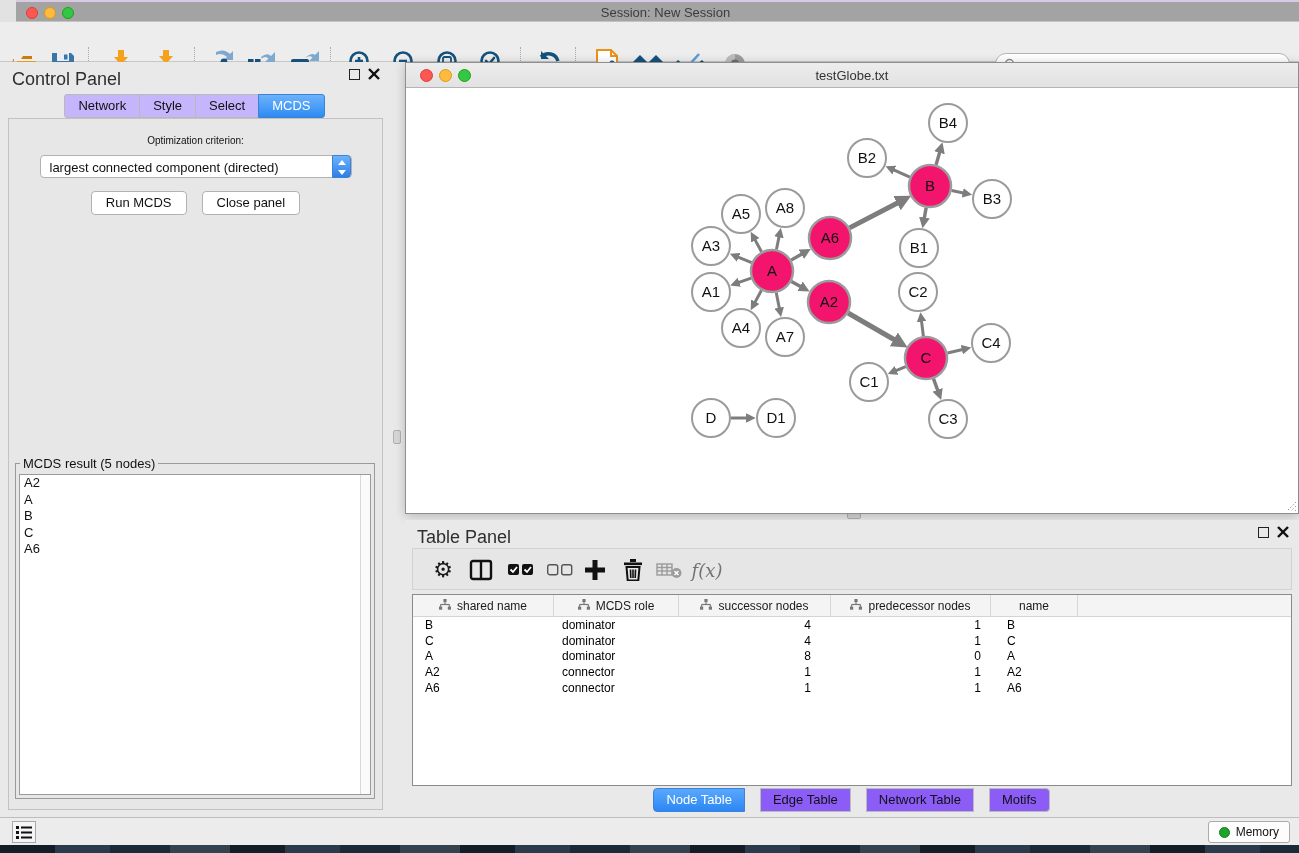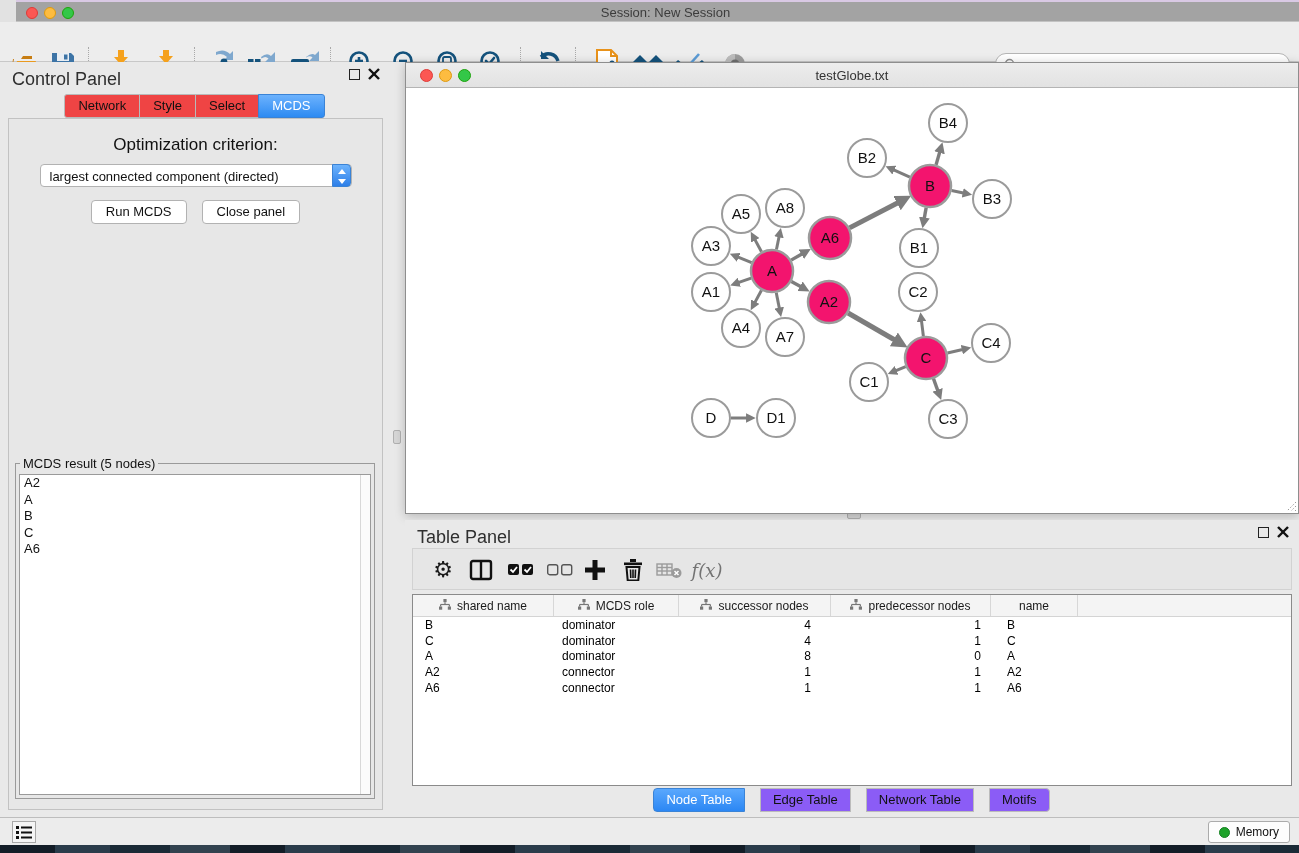--- a/index.html
+++ b/index.html
@@ -29,28 +29,28 @@
   .searchbox input { border:none; outline:none; flex:1; height:18px; font-size:12px;
     background:transparent; font-family:"Liberation Sans",sans-serif; }
 
   
   .cpanel { position:absolute; left:0; top:62px; width:390px; height:755px; background:#e9e9e9; }
   .panel-head { position:relative; height:26px; }
   .panel-head .ph-title { position:absolute; left:12px; top:7px; font-size:18px; color:#2f2f2f; }
   .wbtns { position:absolute; right:10px; top:6px; display:flex; gap:8px; align-items:center; }
   .floatbox { width:11px; height:11px; border:1.5px solid #222; background:transparent; cursor:pointer; }
   .cp-tabs { position:absolute; left:0; right:0; top:32px; display:flex; justify-content:center; }
-  .cp-tab { font-size:13px; color:#111; background:#ef4444; border:1px solid #b9b9b9;
+  .cp-tab { font-size:13px; color:#111; background:#c4b5fd; border:1px solid #b9b9b9;
     padding:3px 13px 4px; margin-left:-1px; cursor:pointer; }
   .cp-tab:first-child { border-radius:3px 0 0 3px; }
   .cp-tab:last-child { border-radius:0 3px 3px 0; }
   .cp-tab.active { background:linear-gradient(#6cb2fd,#2e8bf2); color:#fff; border-color:#3a83d6; }
   .cp-body { position:absolute; left:8px; right:7px; top:56px; bottom:7px;
     background:#e7e7e7; border:1px solid #c2c2c2; }
-  .opt-label { margin-top:16px; text-align:center; font-size:17px; color:#111; }
+  .opt-label { margin-top:16px; text-align:center; font-size:10px; color:#111; }
   .dropdown { position:relative; margin:9px auto 0; width:312px; height:23px; background:#fff;
     border:1px solid #b2b2b2; border-radius:4px; cursor:pointer; }
   .dropdown .dd-text { position:absolute; left:9px; top:4px; font-size:13px; color:#111; white-space:nowrap; }
   .dd-stepper { position:absolute; right:0; top:-1px; bottom:-1px; width:19px;
     background:linear-gradient(#6db3fd,#2d7fe8); border-radius:0 4px 4px 0; border:1px solid #3a83d6; }
   .dd-stepper svg { position:absolute; left:3px; top:3px; }
   .cp-buttons { margin-top:13px; display:flex; justify-content:center; gap:15px; }
   .cp-btn { font-size:13px; color:#111; background:#fff; border:1px solid #b2b2b2;
     border-radius:4px; padding:3px 14px 4px; cursor:pointer; font-family:"Liberation Sans",sans-serif; }
   .resultbox { position:absolute; left:6px; right:7px; top:337px; bottom:10px;

